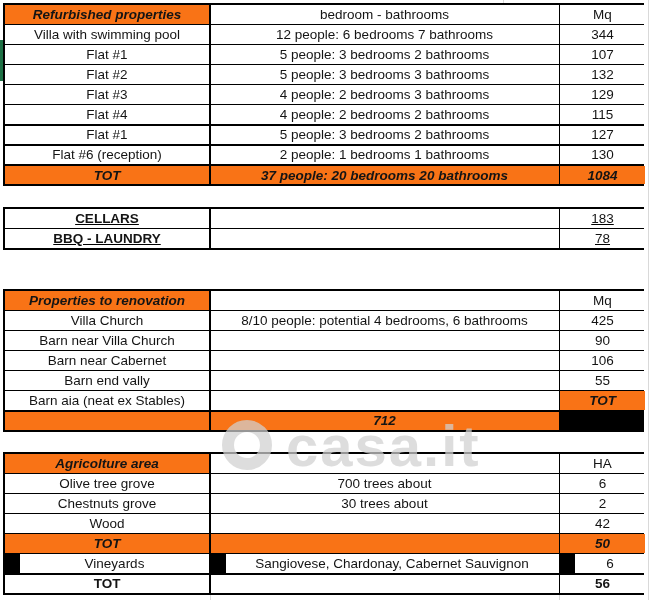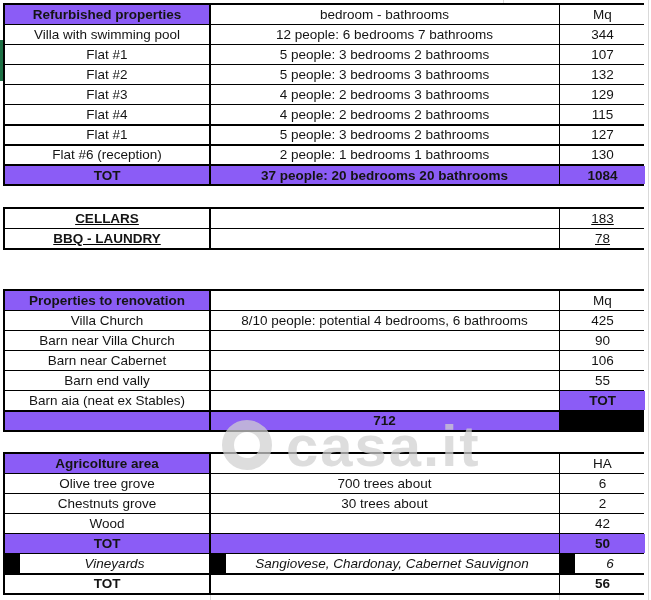--- a/index.html
+++ b/index.html
@@ -11,23 +11,23 @@
     position:absolute;left:3px;display:grid;
     grid-template-columns:204px 348px 85px;
     grid-auto-rows:18.6px;
     gap:1.5px;background:#000000;border:2px solid #000000;
     width:637px;
   }
   .cell{
     background:#ffffff;display:flex;align-items:center;justify-content:center;
     font-size:13.5px;color:#141414;white-space:nowrap;overflow:hidden;
   }
-  .hl{background:#8b5cf6;}
+  .hl{background:#f97316;font-style:italic;}
   .bold{font-weight:bold;}
-  .italic{font-style:italic;margin-left:15px;}
+  .italic{margin-left:15px;}
   #tbl-refurbished{top:3px;}
   #tbl-cellars{top:207px;text-decoration:underline;}
   #tbl-renovation{top:289px;}
   #tbl-agricolture{top:452px;}
   .gridline{position:absolute;background:#d9d9d9;}
   #gridline-right{left:648px;top:0;width:1px;height:600px;}
   #gridline-top-stub{left:503px;top:0;width:1px;height:4px;}
   #gridline-bottom-stub-1{left:210px;top:595px;width:1px;height:5px;}
   #gridline-bottom-stub-2{left:559px;top:595px;width:1px;height:5px;}
   .sel{position:absolute;background:#1e7145;}

